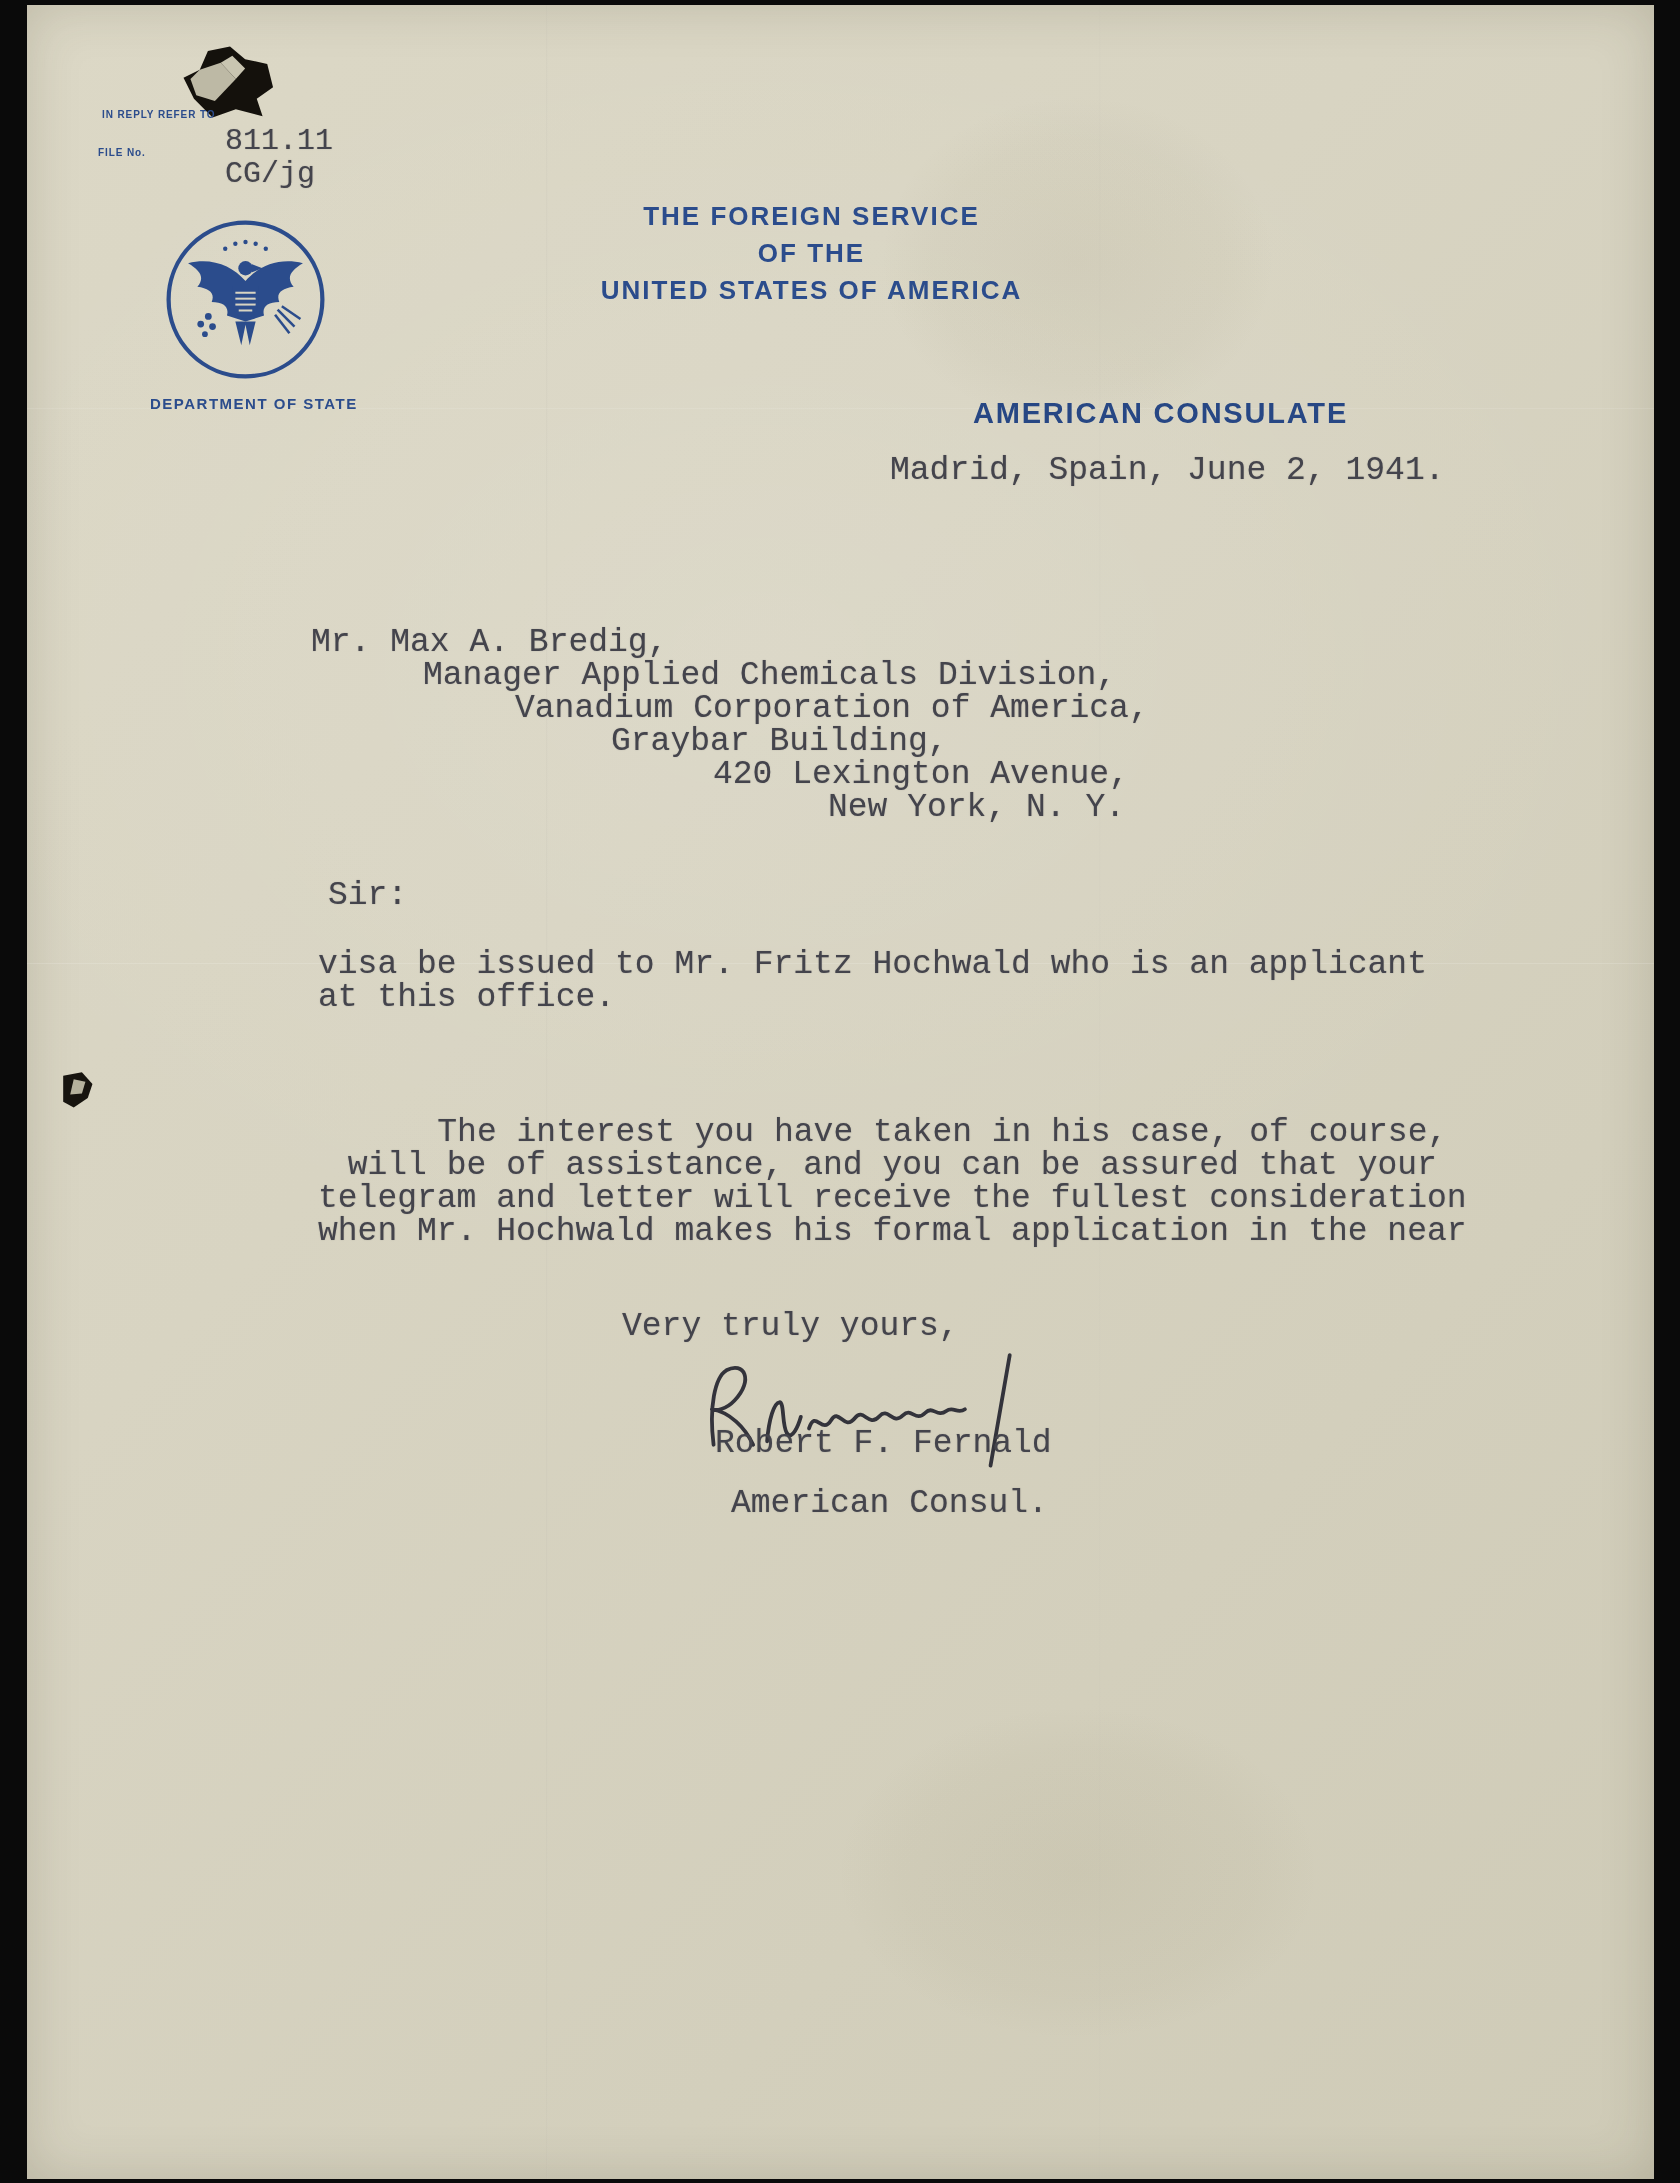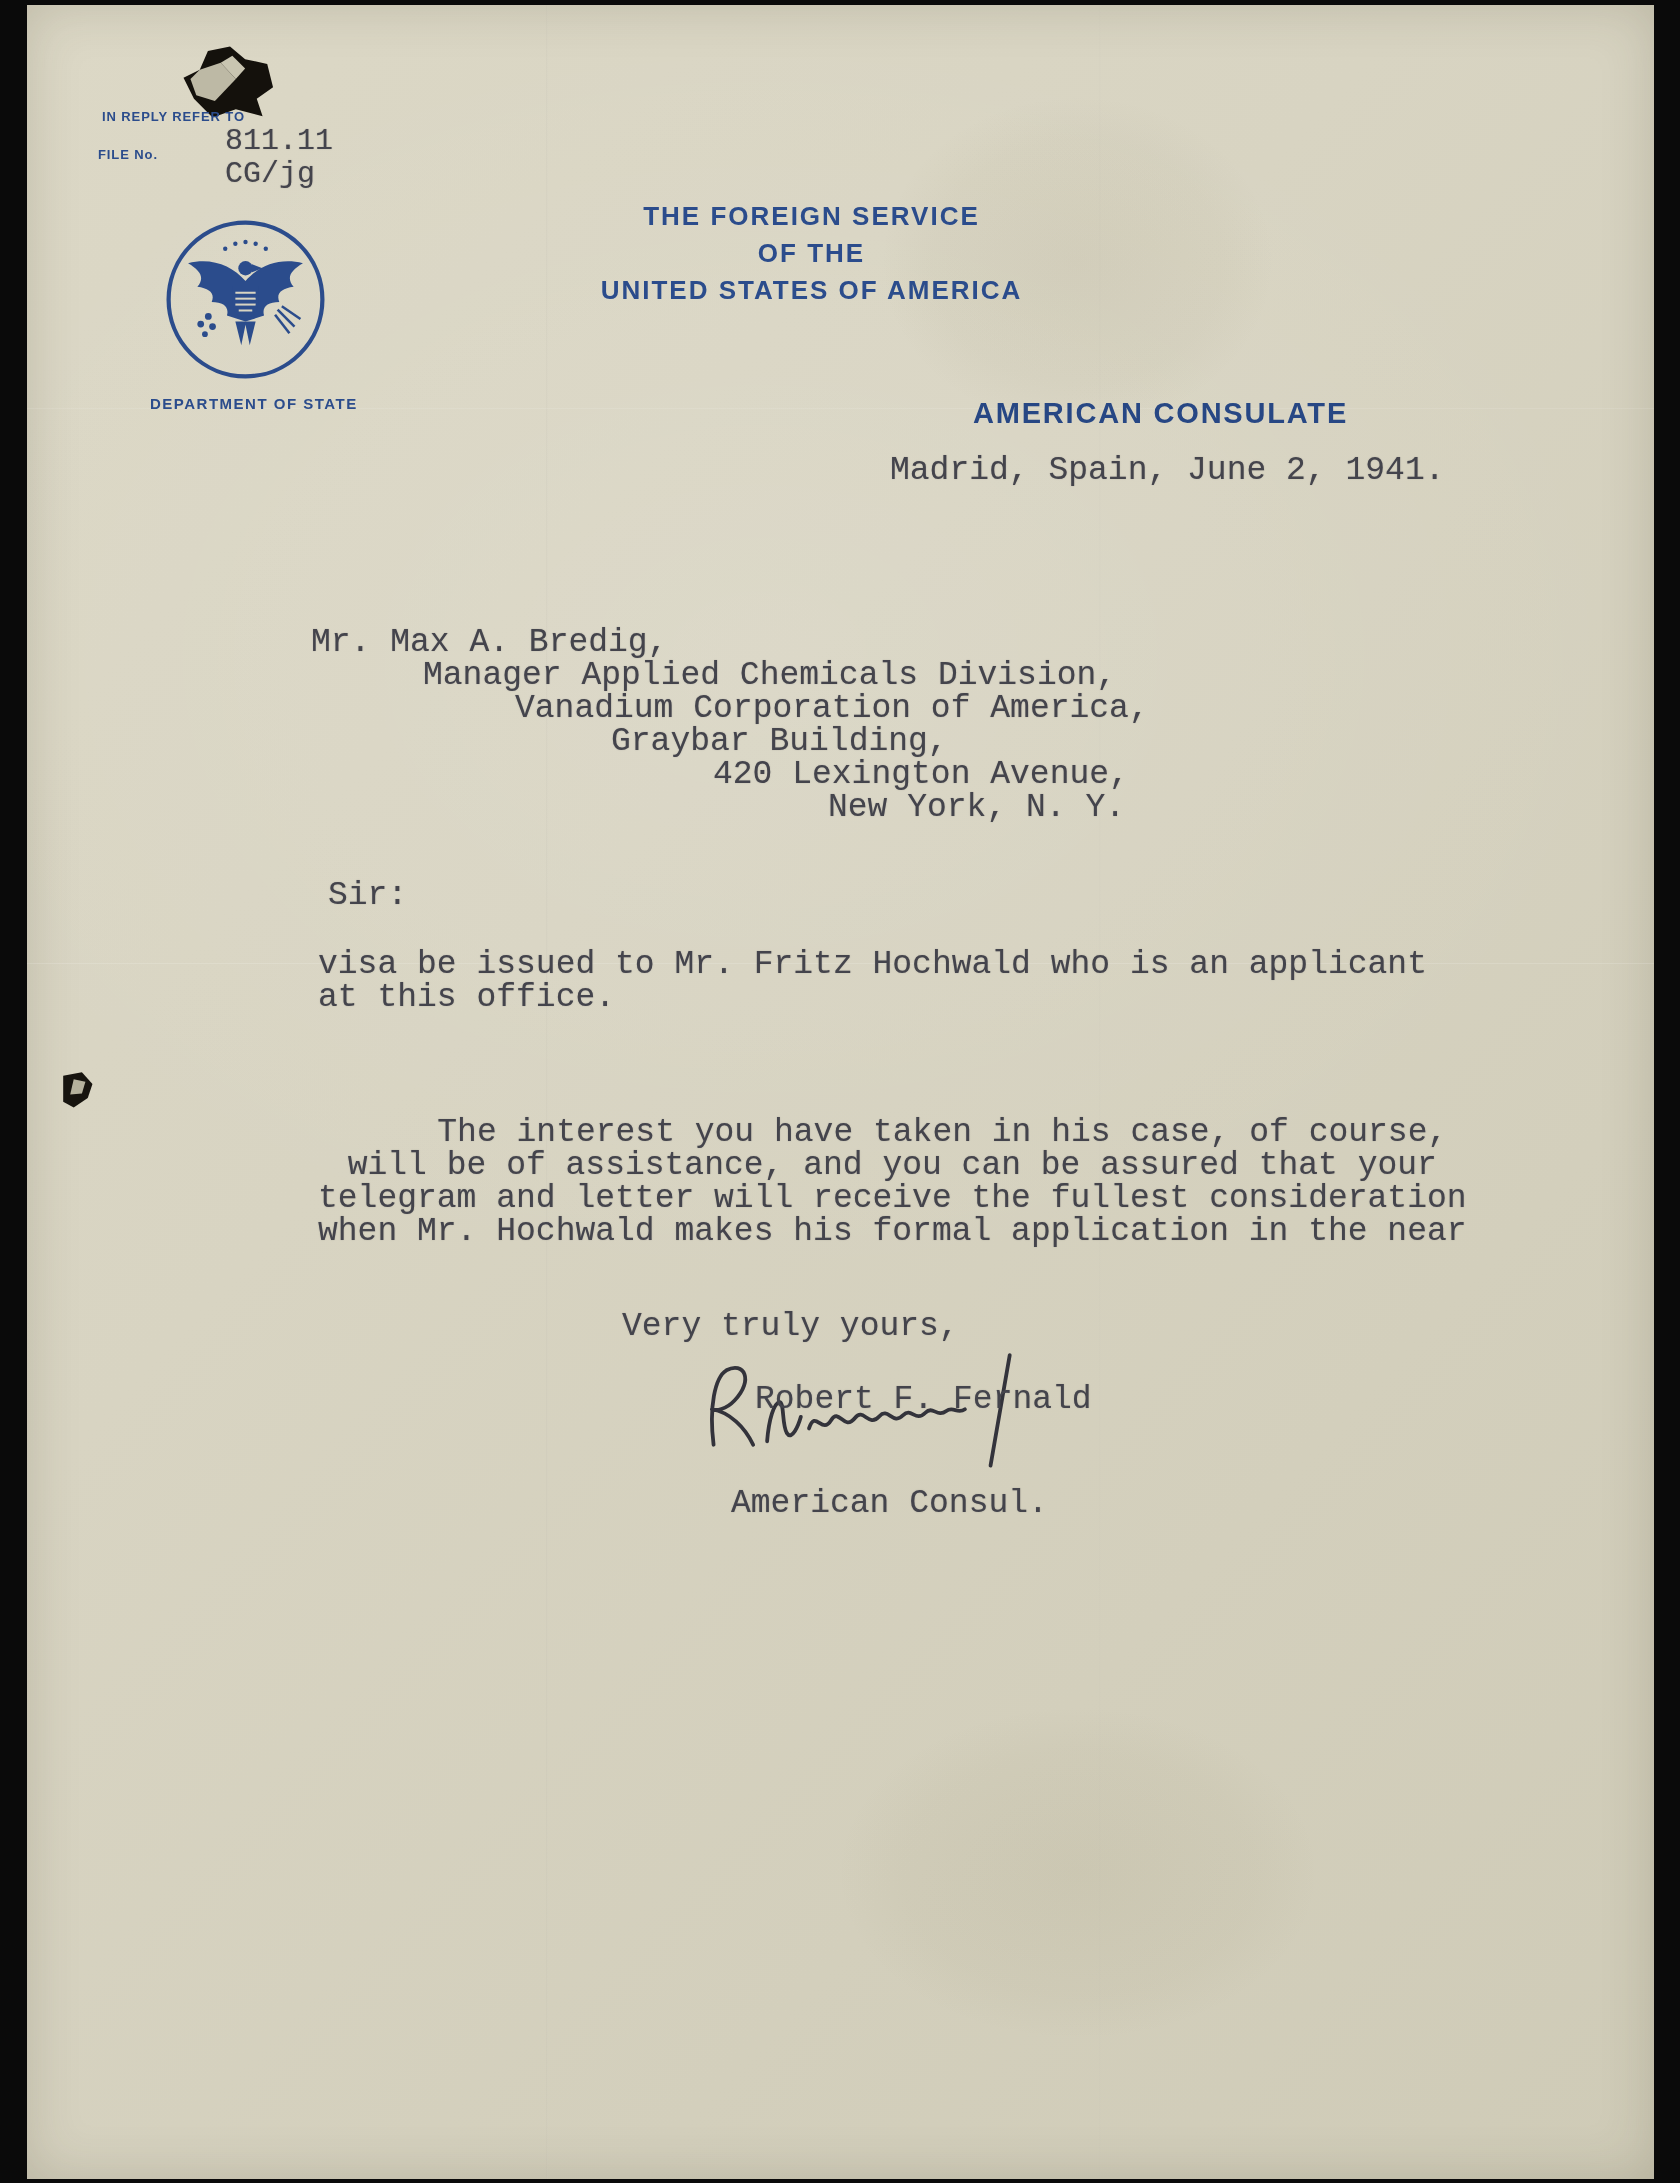--- a/index.html
+++ b/index.html
@@ -37,21 +37,21 @@
   .abs { position: absolute; }
   .mono {
     font-family: "Liberation Mono", "DejaVu Sans Mono", monospace;
     color: #44444c;
     font-size: 33px;
     line-height: 33px;
     text-shadow: 0 0 1.2px rgba(62,62,72,0.35);
     white-space: pre;
   }
   .ref-label {
-    font-size: 13px; font-weight: 700; letter-spacing: 0.9px; color: #2b4c8c;
+    font-size: 10px; font-weight: 700; letter-spacing: 0.9px; color: #2b4c8c;
   }
   .fs-title {
     text-align: center;
     font-size: 26px; font-weight: 700; letter-spacing: 2px;
     line-height: 37px; color: #2b4c8c;
   }
   .seal-caption {
     font-size: 15px; font-weight: 700; letter-spacing: 1.5px; color: #2b4c8c;
   }
   .consulate {
@@ -157,18 +157,18 @@
 
     <svg class="abs" style="left: 665px; top: 1342px;" width="362" height="128" viewBox="0 0 620 220">
       <g stroke="#33333b" stroke-width="6.5" fill="none" stroke-linecap="round" stroke-linejoin="round">
         <path d="M36 168 C28 104 38 52 58 40 C88 24 106 56 72 92 C57 108 40 110 33 107 C64 112 90 138 104 168"></path>
         <path d="M128 162 C131 124 140 96 149 95 C158 94 153 134 162 148 C171 162 182 134 186 120"></path>
         <path d="M200 140 C211 106 222 152 238 126 C252 103 260 146 279 122 C294 103 302 140 321 119 C336 102 344 136 362 117 C376 103 383 130 400 113 C413 100 420 122 436 110 C448 101 455 116 468 107"></path>
         <path d="M545 14 L512 204"></path>
       </g>
     </svg>
 
-    <div class="abs mono" style="left: 688px; top: 1378px; margin-left: 40px;">Robert F. Fernald</div>
+    <div class="abs mono" style="left: 688px; top: 1422px;">Robert F. Fernald</div>
     <div class="abs mono" style="left: 704px; top: 1482px;">American Consul.</div>
 
   </div>
 </div>
 
 
 </body></html>

